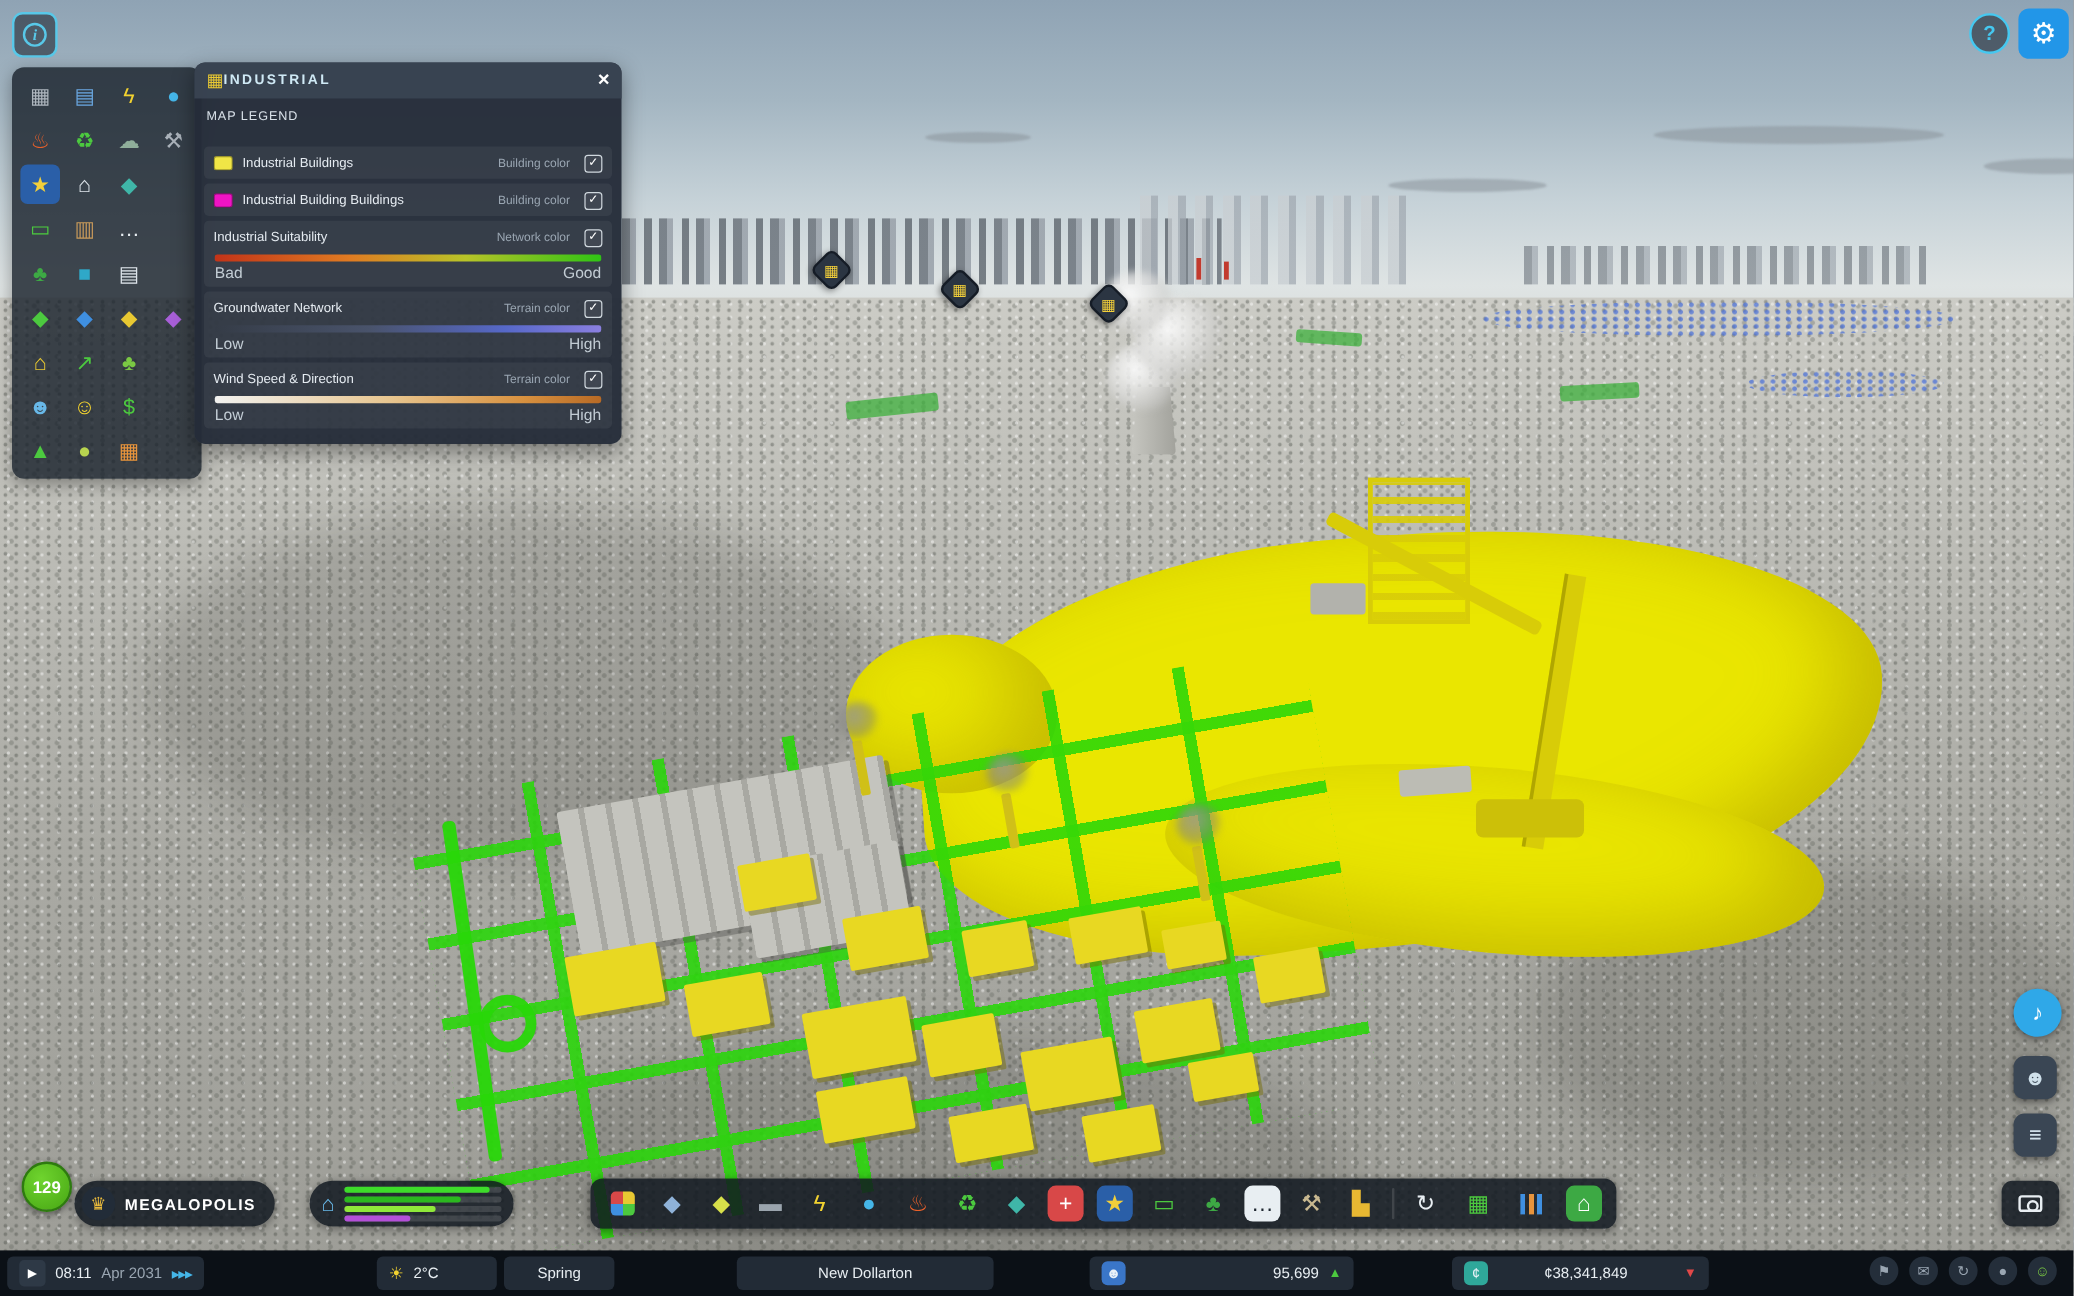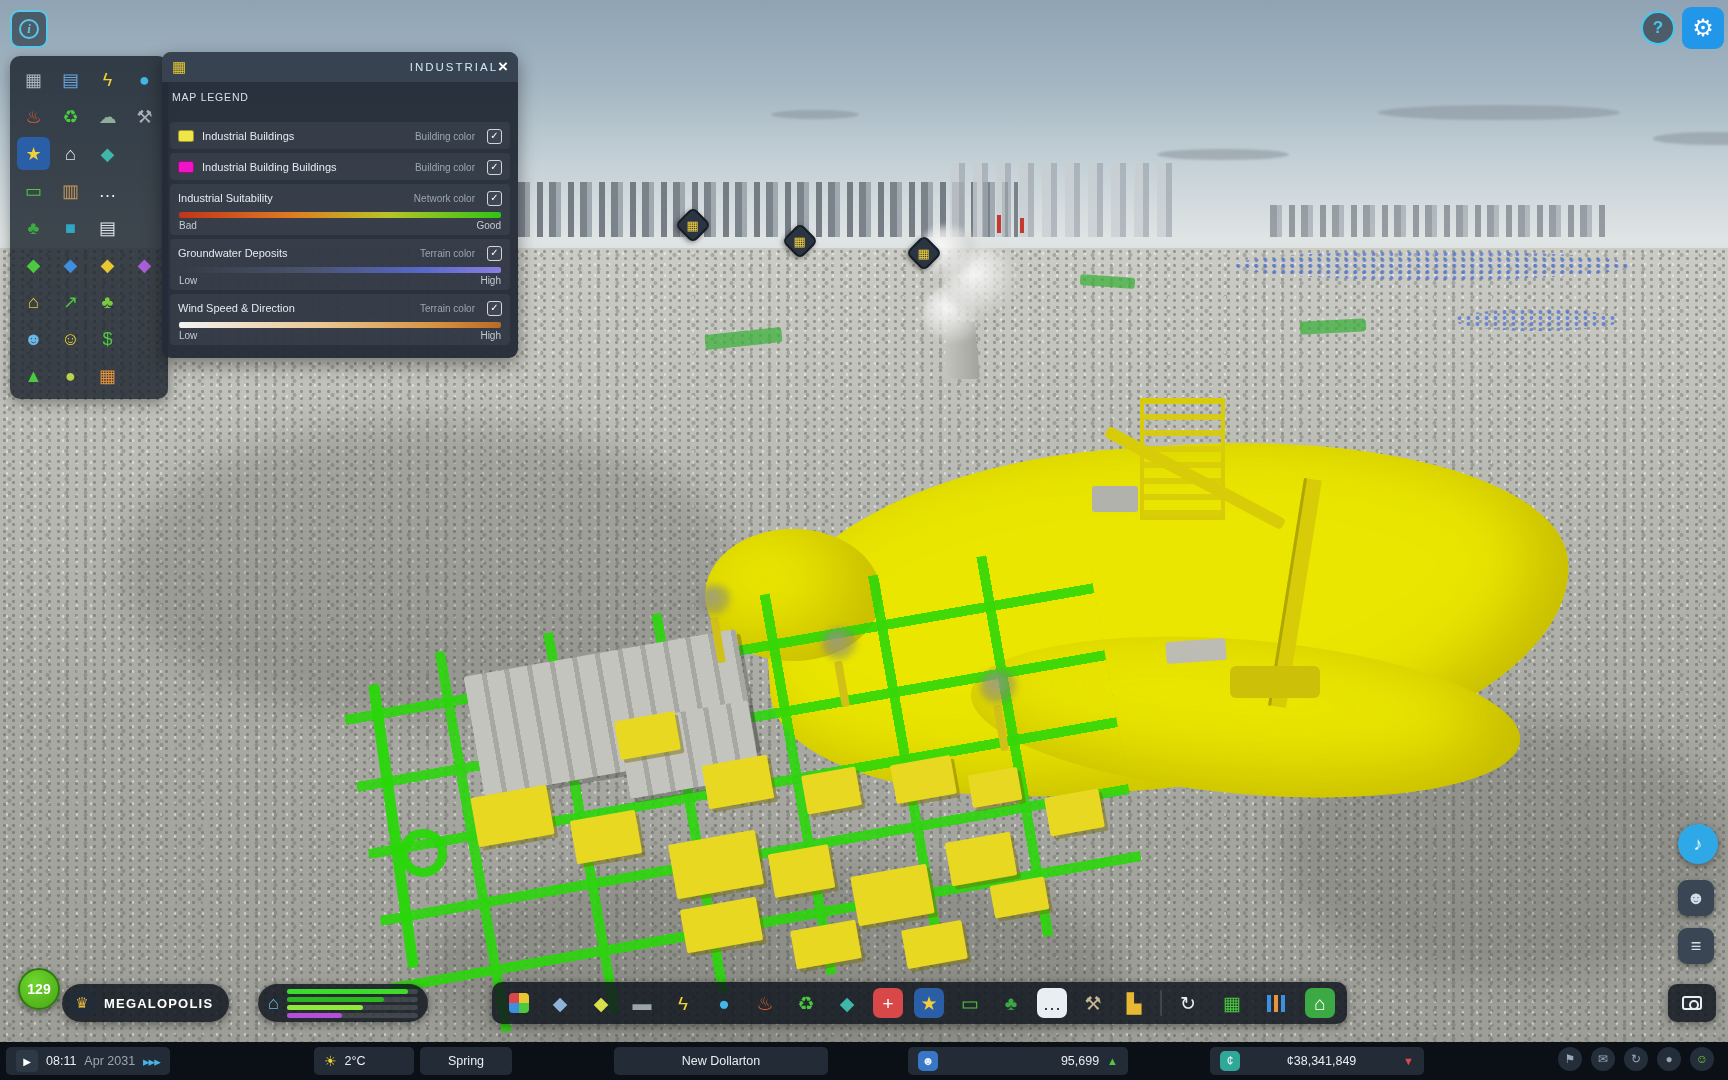--- a/index.html
+++ b/index.html
@@ -77,36 +77,36 @@
     cursor:pointer; }
   .sv-tile .glyph { font-size:18px; line-height:1; }
   .sv-tile.blank { visibility:hidden; }
 
   
   #legend-panel { left:162px; top:52px; width:356px; border-radius:9px;
     background:rgba(36,44,56,.96); box-shadow:0 6px 18px rgba(0,0,0,.4); }
   #legend-header { height:30px; display:flex; align-items:center; padding:0 10px;
     background:rgba(58,68,82,.92); border-radius:9px 9px 0 0; }
   #legend-header .hicon { color:#e8c832; font-size:15px; }
-  #legend-title { flex:1; text-align:right; color:#cfe9f5; font-size:11.5px;
-    letter-spacing:2px; font-weight:normal; }
+  #legend-title { flex:1; text-align:left; color:#cfe9f5; font-size:11.5px;
+    letter-spacing:2px; font-weight:bold; }
   #legend-close { color:#fff; font-size:17px; font-weight:bold; cursor:pointer; }
   #legend-body { padding:7px 8px 9px; }
   #legend-caption { font-size:10.5px; color:#d8e0e8; letter-spacing:.8px; margin:2px 2px 19px; }
   .legend-row { background:rgba(255,255,255,.055); border-radius:4px; padding:5px 8px 4px;
     margin-bottom:4px; }
   .lr-top { display:flex; align-items:center; gap:8px; height:18px; }
   .swatch { width:16px; height:12px; border-radius:2.5px; border:1px solid rgba(0,0,0,.35); }
   .lr-label { flex:1; font-size:11px; color:#e4eaf0; white-space:nowrap; }
   .lr-type { font-size:10px; color:#9aa6b2; white-space:nowrap; }
   .checkbox { width:15px; height:15px; border:1.5px solid #d0d8de; border-radius:3px;
     display:grid; place-items:center; margin-left:4px; cursor:pointer; background:rgba(255,255,255,.05); }
   .checkbox .check { font-size:10px; color:#fff; line-height:1; }
   .lr-grad { height:6px; border-radius:2px; margin:5px 1px 2px; }
-  .lr-ends { display:flex; justify-content:space-between; font-size:10px; color:#c2ccd4; padding:0 1px;text-align:right; }
+  .lr-ends { display:flex; justify-content:space-between; font-size:13px; color:#c2ccd4; padding:0 1px;text-align:right; }
 
   
   .float-btn { left:1678px; width:36px; height:36px; border-radius:9px;
     display:grid; place-items:center; font-size:18px;
     box-shadow:0 2px 6px rgba(0,0,0,.4); cursor:pointer; }
   .float-btn.round { border-radius:50%; width:40px; height:40px; }
 
   
   #xp-badge { left:18px; top:968px; width:42px; height:42px; border-radius:50%;
     background:radial-gradient(circle at 38% 32%, #6fd42e, #47a614); border:2px solid #2e7a10;
@@ -423,21 +423,21 @@
           </div>
           <div class="lr-grad" style="background: linear-gradient(90deg, rgb(194, 51, 24), rgb(224, 123, 34) 35%, rgb(184, 196, 40) 65%, rgb(47, 196, 20));"></div>
           <div class="lr-ends">
             <span>Bad</span>
             <span>Good</span>
           </div>
         </div>
         <div class="legend-row">
           <div class="lr-top">
 
-            <span class="lr-label">Groundwater Deposits</span>
+            <span class="lr-label">Groundwater Network</span>
             <span class="lr-type">Terrain color</span>
             <span class="checkbox">
               <span class="check">✓</span>
             </span>
           </div>
           <div class="lr-grad" style="background: linear-gradient(90deg, rgb(53, 60, 71), rgb(73, 83, 107) 40%, rgb(86, 104, 200) 75%, rgb(138, 127, 224));"></div>
           <div class="lr-ends">
             <span>Low</span>
             <span>High</span>
           </div>

